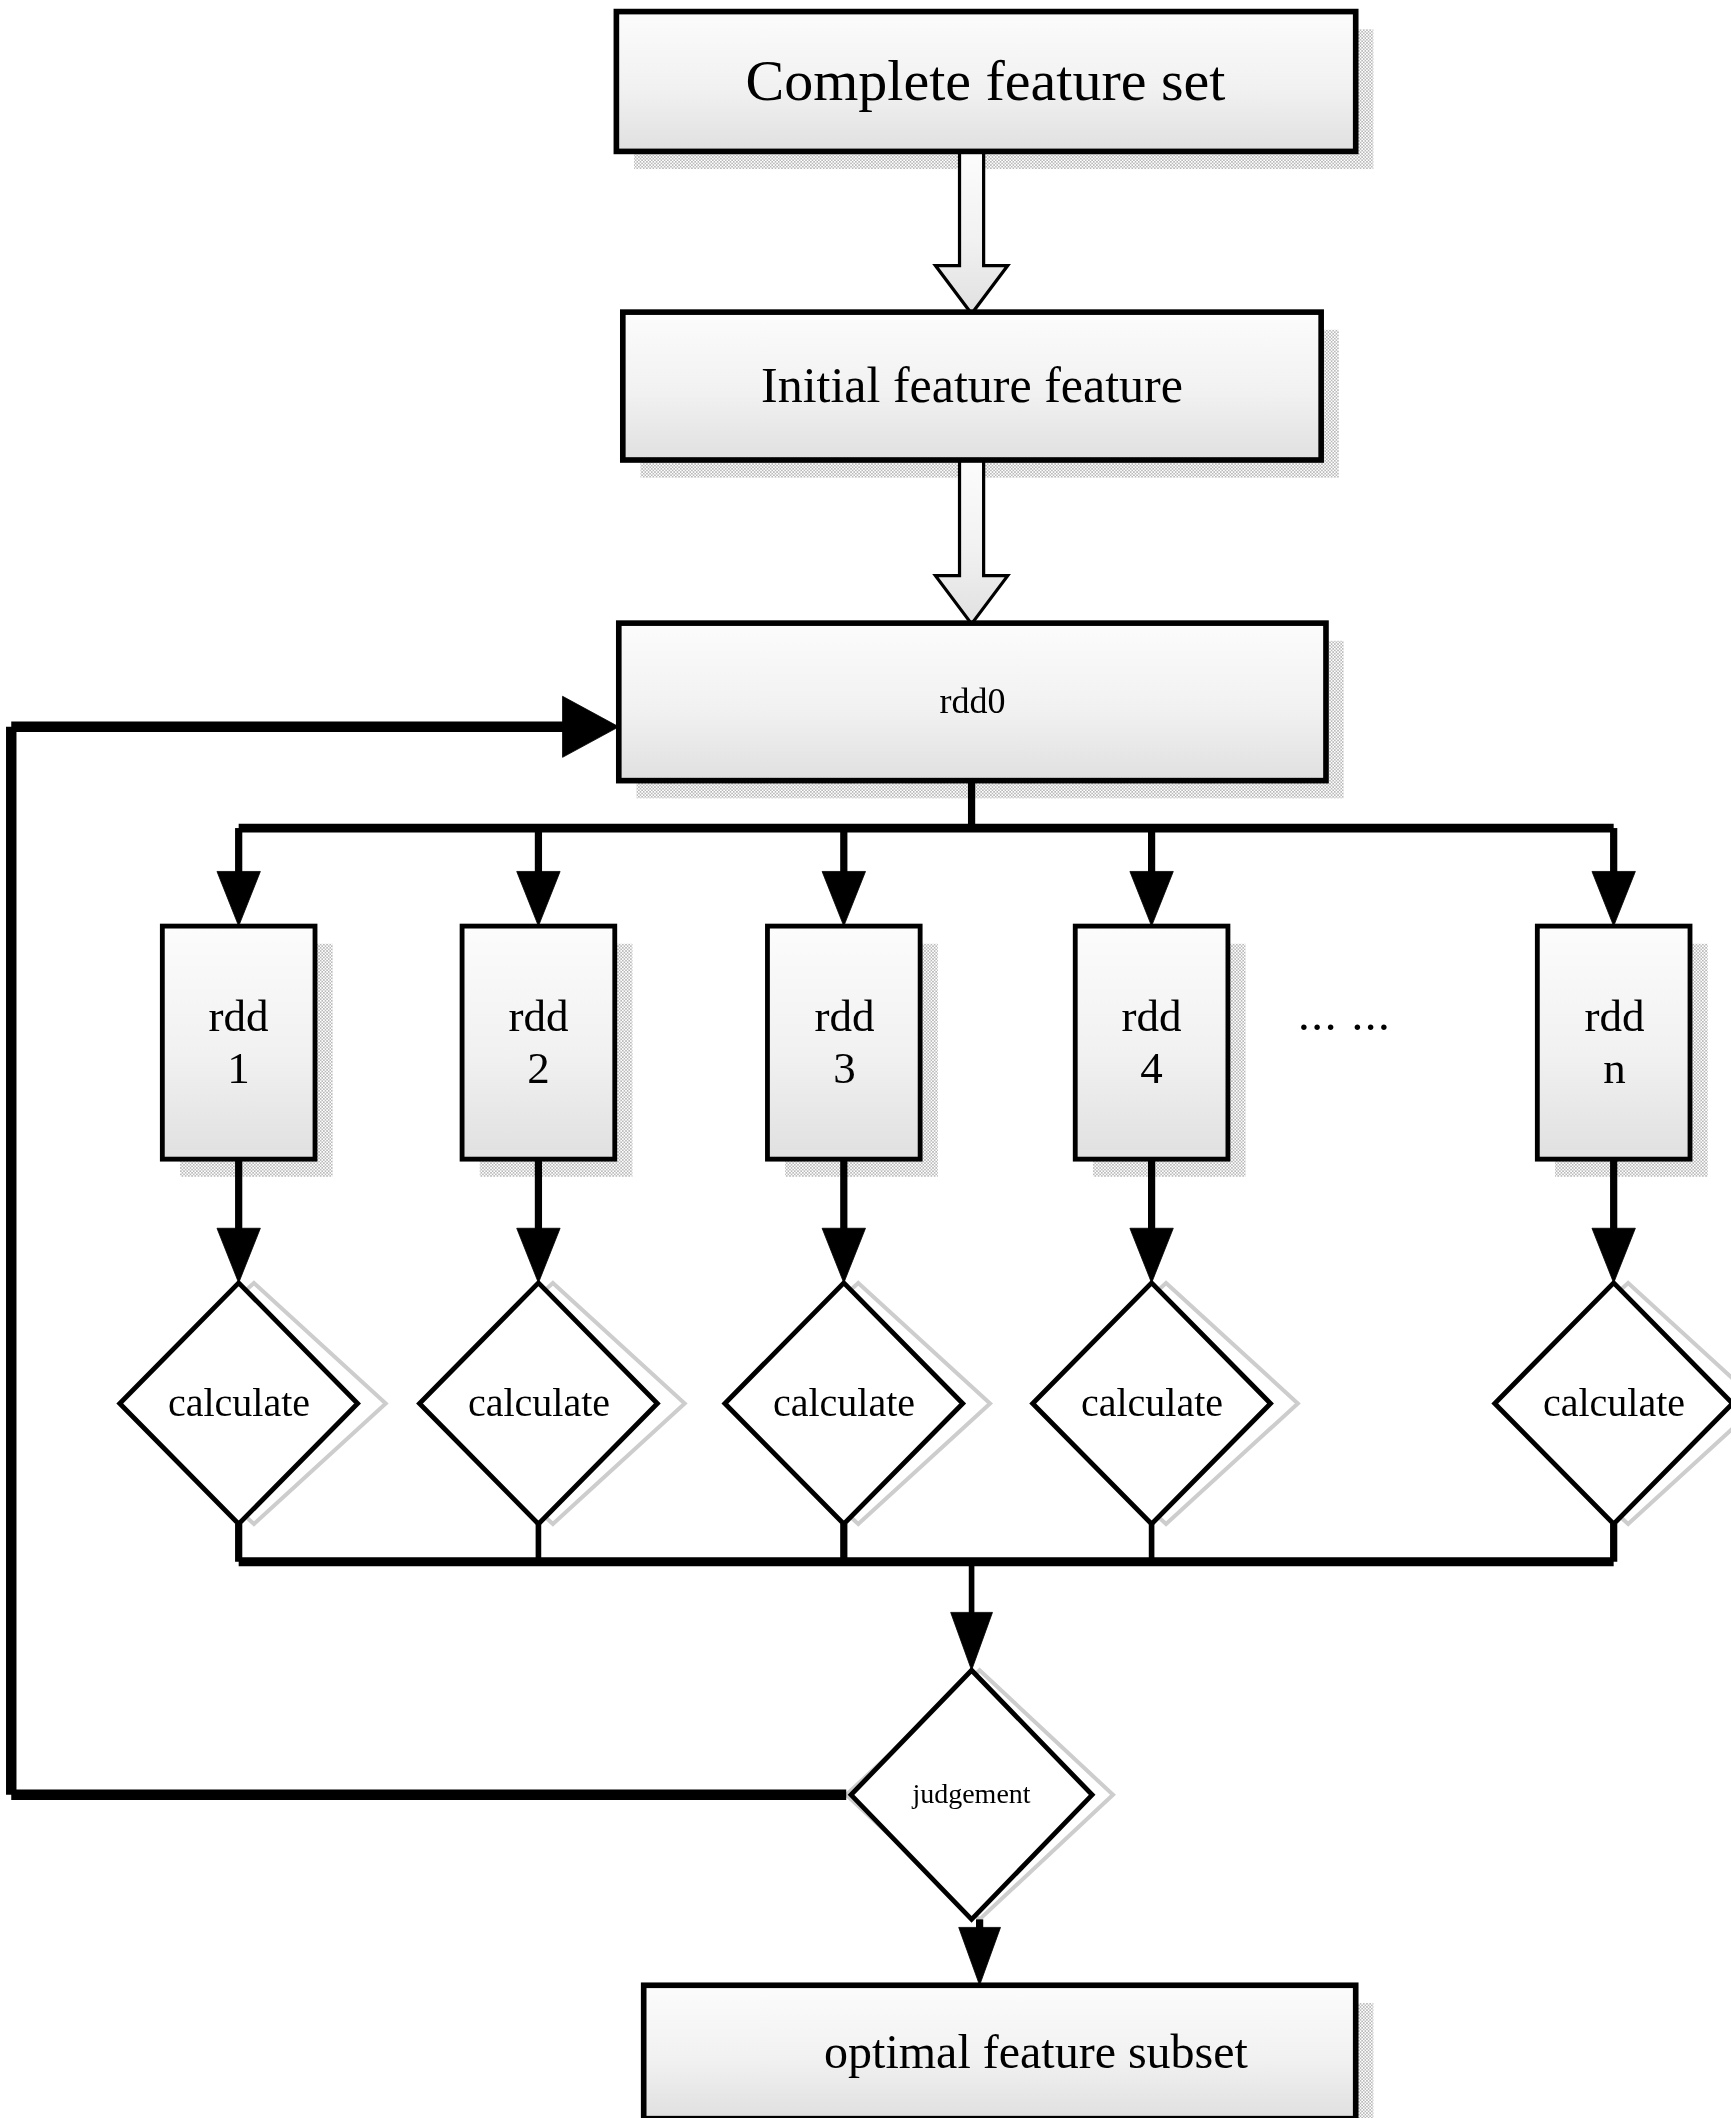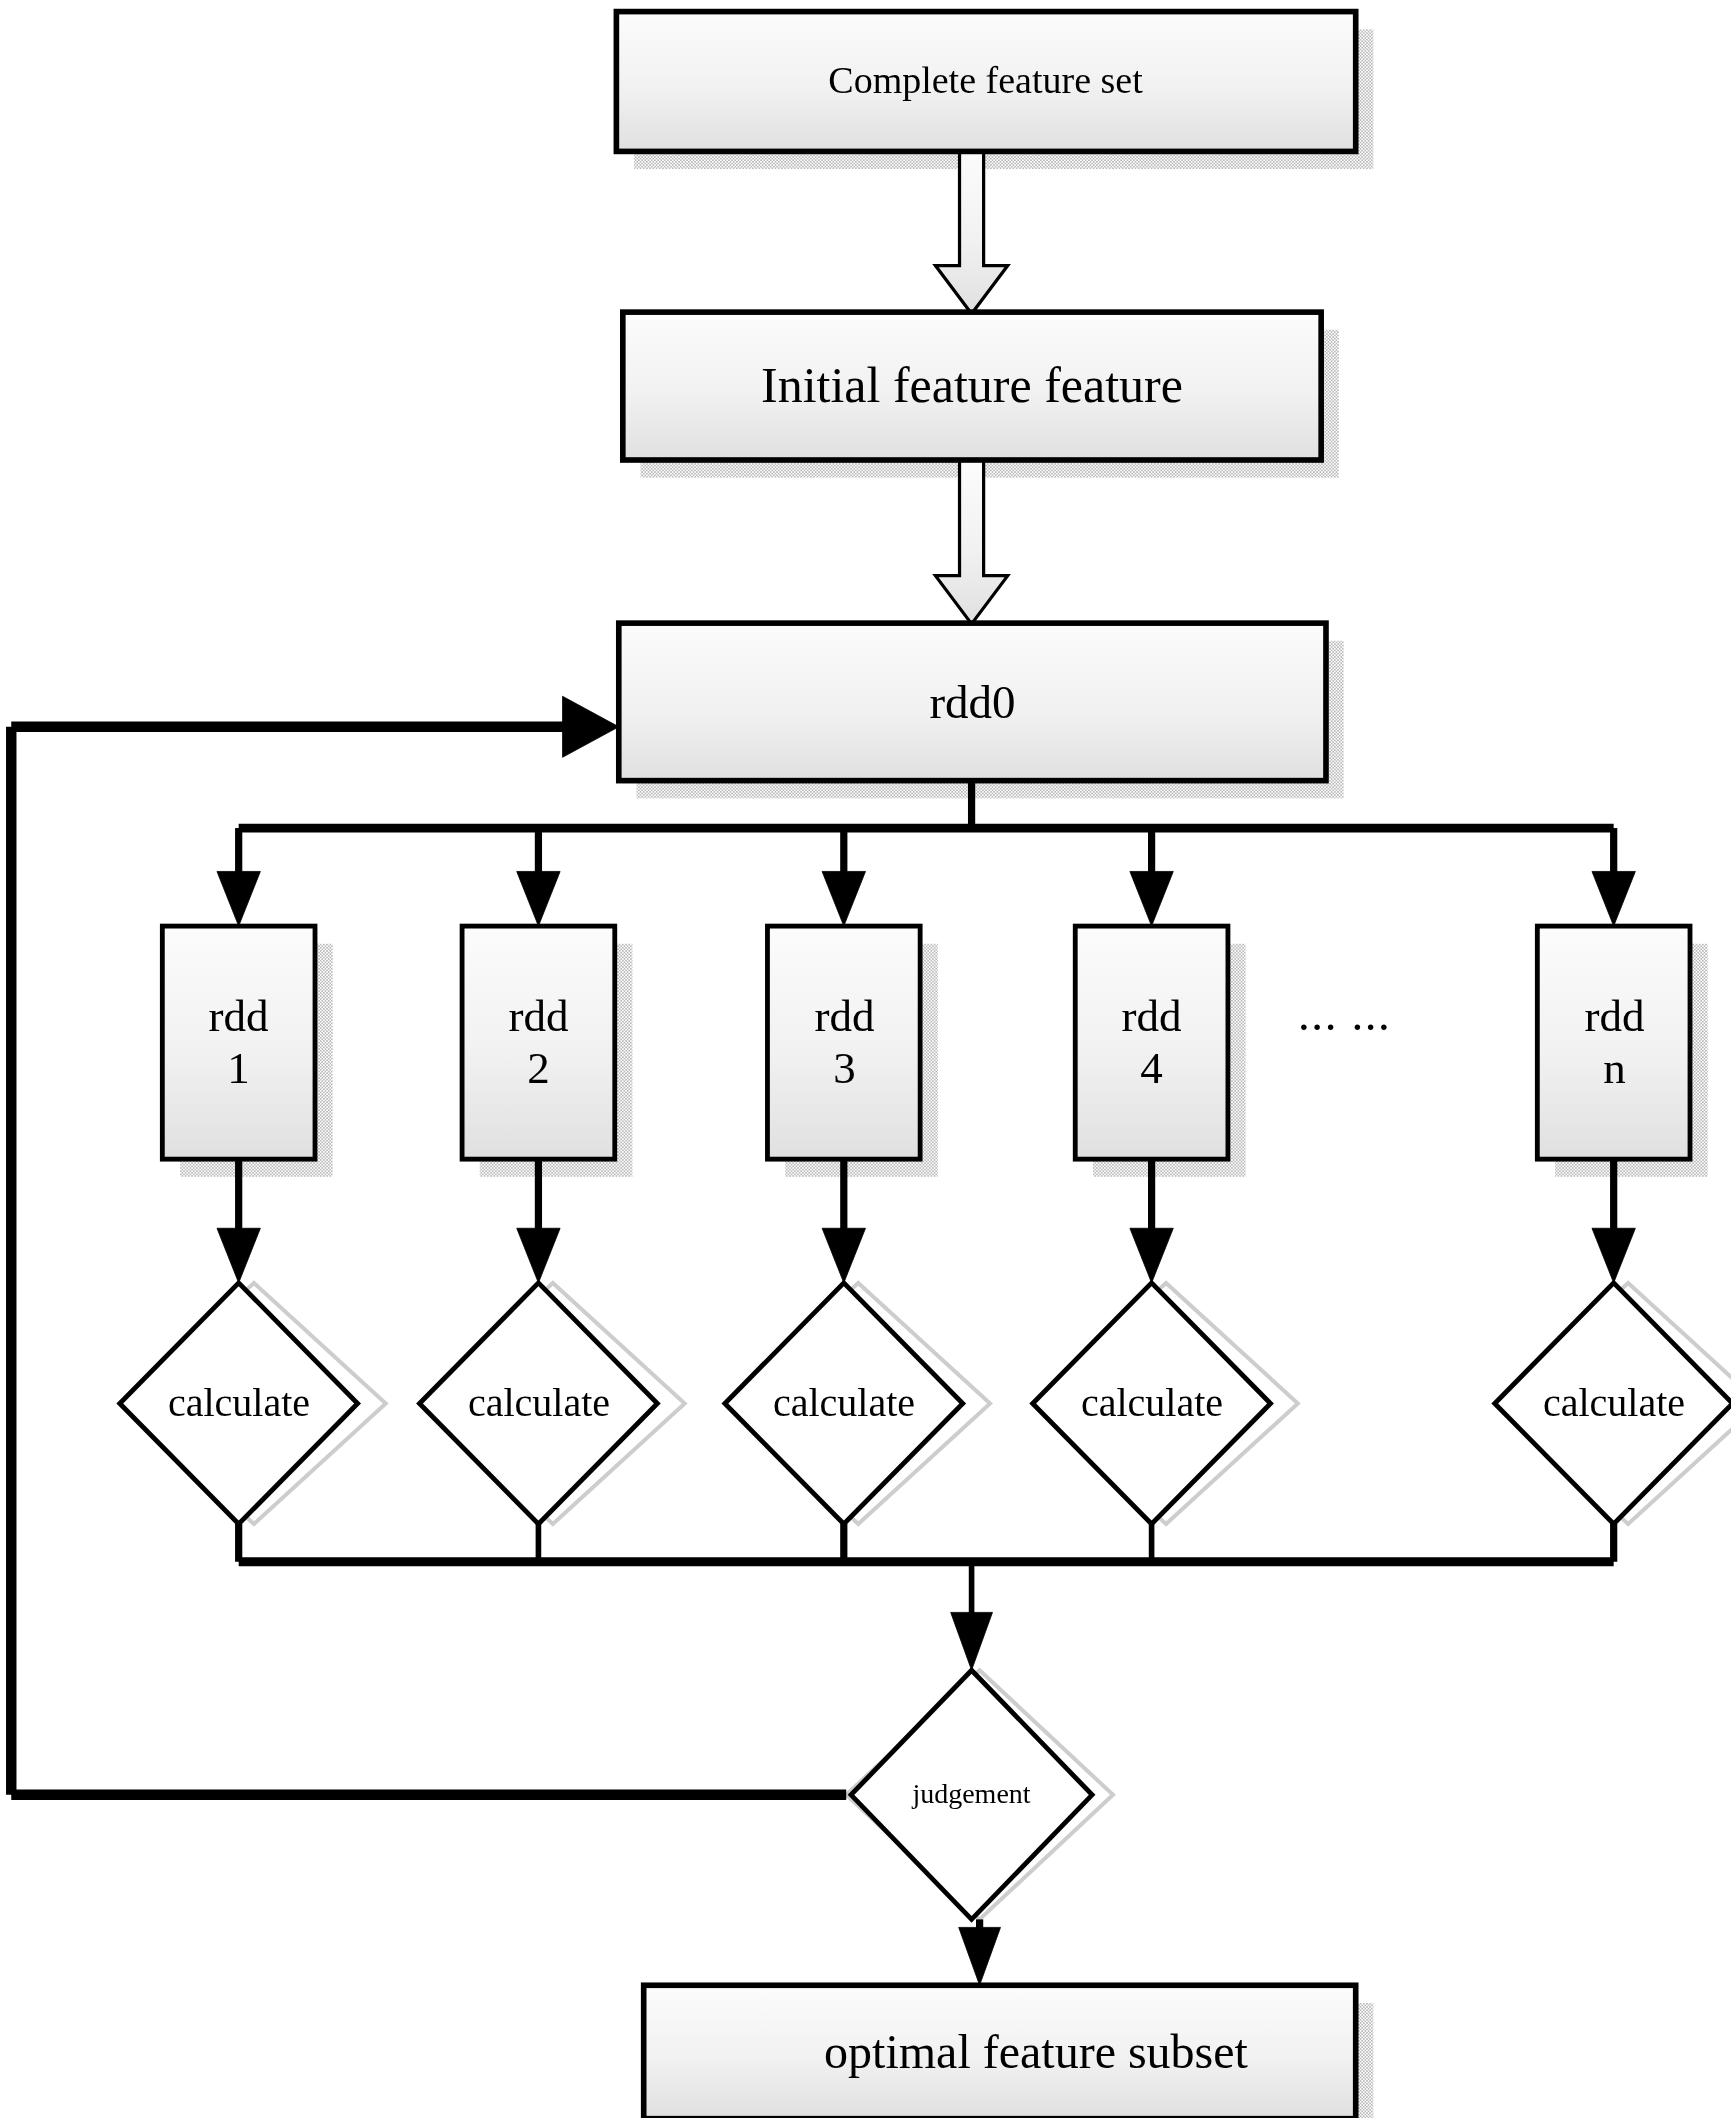--- a/index.html
+++ b/index.html
@@ -143,23 +143,23 @@
       <polygon points="1050,1596 1198,1746 1050,1896 902,1746" fill="#ffffff" stroke="#000" stroke-width="6"></polygon>
       <polygon points="1433,1596 1581,1746 1433,1896 1285,1746" fill="#ffffff" stroke="#000" stroke-width="6"></polygon>
       <polygon points="2008,1596 2156,1746 2008,1896 1860,1746" fill="#ffffff" stroke="#000" stroke-width="6"></polygon>
 
       <polygon points="1209,2078 1359,2233 1209,2388 1059,2233" fill="#ffffff" stroke="#000" stroke-width="6"></polygon>
 
       <rect x="801" y="2470" width="886" height="166" fill="url(#boxgrad)" stroke="#000" stroke-width="7"></rect>
     </g>
   </svg>
 
-  <div class="node-label" style="left:616px;top:11.3px;width:739px;height:140px;font-size:38px;">Complete feature set</div>
+  <div class="node-label" style="left:616px;top:11.3px;width:739px;height:140px;font-size:58px;">Complete feature set</div>
   <div class="node-label" style="left:623px;top:312px;width:698px;height:148px;font-size:50px;">Initial feature feature</div>
-  <div class="node-label" style="left:619px;top:623px;width:707px;height:158px;font-size:47px;">rdd0</div>
+  <div class="node-label" style="left:619px;top:623px;width:707px;height:158px;font-size:36px;">rdd0</div>
 
   <div class="node-label" style="left:162px;top:926px;width:153px;height:233px;font-size:45px;">rdd
 1</div>
   <div class="node-label" style="left:462px;top:926px;width:153px;height:233px;font-size:45px;">rdd
 2</div>
   <div class="node-label" style="left:768px;top:926px;width:153px;height:233px;font-size:45px;">rdd
 3</div>
   <div class="node-label" style="left:1075px;top:926px;width:153px;height:233px;font-size:45px;">rdd
 4</div>
   <div class="node-label" style="left:1538px;top:926px;width:153px;height:233px;font-size:45px;">rdd

